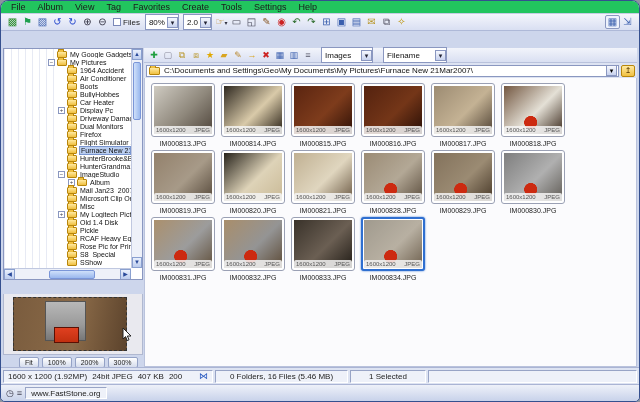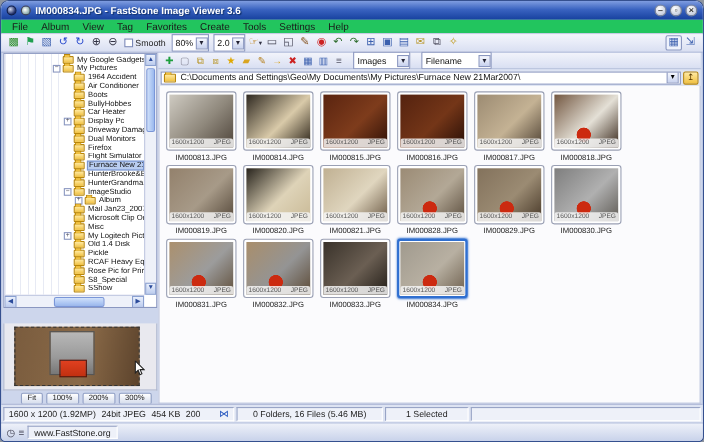--- a/index.html
+++ b/index.html
@@ -96,30 +96,20 @@
   .footer{position:absolute;left:0;right:0;bottom:0;height:17px;background:linear-gradient(#eef1f9,#c8d2ea);border-top:1px solid #aab4d4;display:flex;align-items:center;gap:3px;padding:0 5px;border-radius:0 0 4px 4px;}
   .f-ic{font-size:9px;color:#445;}
   .fbox{border:1px solid;border-color:#98a4c6 #fff #fff #98a4c6;background:#eef1f9;font-size:8px;color:#222;height:12px;line-height:11px;padding:0 5px;white-space:nowrap;}
 </style>
 </head>
 <body>
 
 <div id="stage">
   <div id="window">
 
-    <div class="titlebar">
-      <span class="app-dot"></span>
-      <span class="app-dot2"></span>
-      <span class="title-text">IM000834.JPG  -  FastStone Image Viewer 3.6</span>
-      <span class="win-btns">
-        <span class="wbtn">–</span>
-        <span class="wbtn">▫</span>
-        <span class="wbtn">×</span>
-      </span>
-    </div>
 
     <div class="menubar">
         <span class="menu-item">File</span>
         <span class="menu-item">Album</span>
         <span class="menu-item">View</span>
         <span class="menu-item">Tag</span>
         <span class="menu-item">Favorites</span>
         <span class="menu-item">Create</span>
         <span class="menu-item">Tools</span>
         <span class="menu-item">Settings</span>
@@ -131,21 +121,21 @@
           <span class="tbi" style="color: rgb(47, 143, 47);">▩</span>
           <span class="tbi" style="color: rgb(31, 159, 79);">⚑</span>
           <span class="tbi" style="color: rgb(58, 95, 174);">▧</span>
           <span class="tbi" style="color: rgb(34, 68, 204);">↺</span>
           <span class="tbi" style="color: rgb(34, 68, 204);">↻</span>
           <span class="tbi" style="color: rgb(51, 51, 68);">⊕</span>
           <span class="tbi" style="color: rgb(51, 51, 68);">⊖</span>
         </span>
       <span class="smooth">
         <span class="cb"></span>
-        <span>Smooth</span>
+        <span>Files</span>
       </span>
       <span class="combo">
         <span>80%</span>
         <span class="arrow">▾</span>
       </span>
       <span class="combo">
         <span>2.0</span>
         <span class="arrow">▾</span>
       </span>
       <span class="tbgroup">
@@ -553,21 +543,21 @@
             </div>
             <div class="thumb-name">IM000834.JPG</div>
           </div>
         </div>
     </div>
 
     <div class="statusrow">
       <div class="sunken cell-info">
         <span>1600 x 1200 (1.92MP)</span>
         <span>24bit JPEG</span>
-        <span>454 KB</span>
+        <span>407 KB</span>
         <span>200</span>
         <span class="fiticon">⋈</span>
       </div>
       <div class="sunken cell-folders">0 Folders, 16 Files (5.46 MB)</div>
       <div class="sunken cell-selected">1 Selected</div>
       <div class="sunken cell-rest"></div>
     </div>
 
     <div class="footer">
       <span class="f-ic">◷</span>

